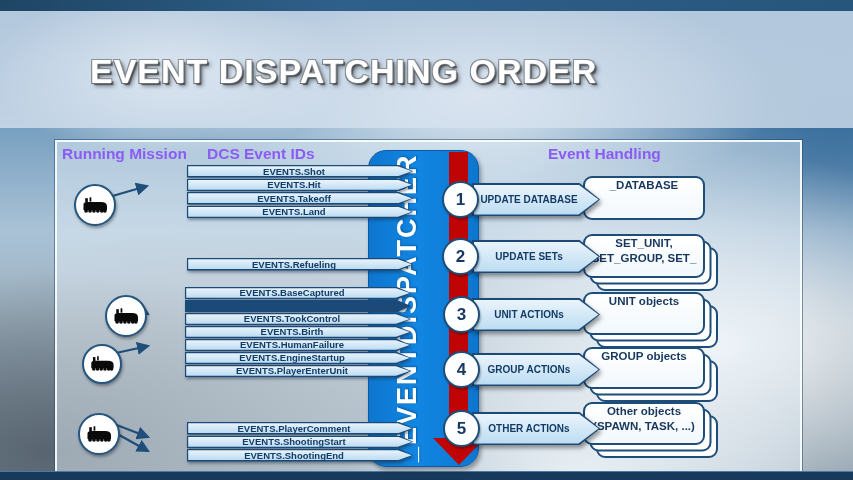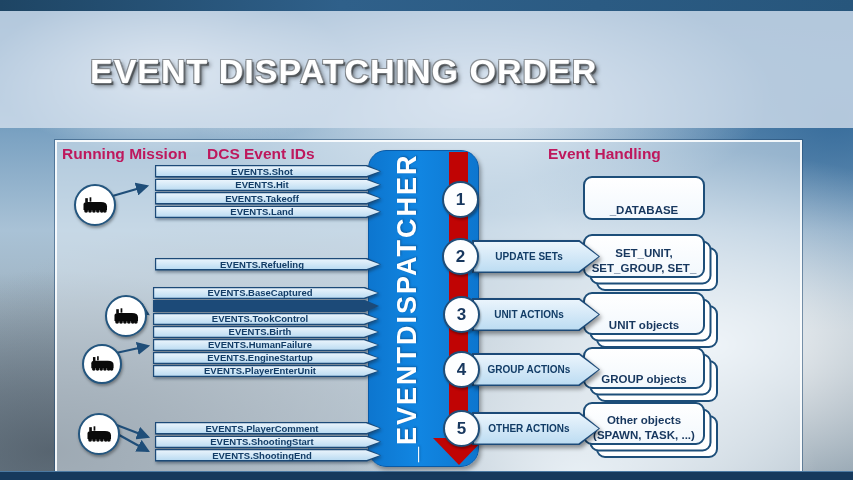--- a/index.html
+++ b/index.html
@@ -25,40 +25,40 @@
     background:rgba(214,226,238,.78);}
   .title{position:absolute;left:90px;top:52px;z-index:2;font-size:34px;font-weight:bold;color:#fff;
     letter-spacing:1px;white-space:nowrap;
     text-shadow:-1px -1px 0 #8a8f94,1px -1px 0 #8a8f94,-1px 1px 0 #6e7377,2px 2px 1px #4e5357,3px 3px 4px rgba(40,45,50,.6);}
 
   
   .panel{position:absolute;left:55px;top:140px;width:743px;height:330px;z-index:1;
     background:rgba(228,238,246,.5);border:2px solid rgba(252,254,255,.9);
     box-shadow:0 0 0 1px rgba(35,75,115,.55);}
 
-  .hdr{position:absolute;z-index:4;font-weight:bold;font-size:15.5px;color:#be185d;white-space:nowrap;}
+  .hdr{position:absolute;z-index:4;font-weight:bold;font-size:15.5px;color:#8b5cf6;white-space:nowrap;}
   .hdr-running{left:62px;top:145px;} .hdr-dcs{left:207px;top:145px;} .hdr-handling{left:548px;top:145px;}
 
   
   .dispatcher{position:absolute;left:368px;top:150px;width:109px;height:315px;z-index:2;
     background:linear-gradient(90deg,#0d76cf,#1186e2 45%,#0d76cf);
     border:1.5px solid #0a5aa6;border-radius:18px;box-shadow:2px 3px 4px rgba(0,0,0,.35);}
   .red-shaft{position:absolute;left:449px;top:152px;width:19px;height:286px;background:#c00404;z-index:3;}
   .red-head{position:absolute;left:433px;top:438px;width:0;height:0;z-index:3;
     border-left:26px solid transparent;border-right:26px solid transparent;border-top:27px solid #c00404;}
   .disp-label{position:absolute;left:368px;top:150px;width:80px;height:315px;z-index:3;
     display:flex;align-items:center;justify-content:center;
     writing-mode:vertical-rl;transform:rotate(180deg);
     color:#fff;font-weight:bold;font-size:27px;letter-spacing:2px;line-height:1.3;text-align:center;
     text-shadow:1px 1px 2px rgba(0,40,80,.4);}
 
   
   .evt-group{position:absolute;display:flex;flex-direction:column;gap:1px;z-index:4;}
   .g1{left:155px;top:165px;} .g2{left:155px;top:258px;} .g3{left:153px;top:287px;} .g4{left:155px;top:422px;}
-  .evt{position:relative;width:226px;height:12.5px;filter:drop-shadow(1.5px 2px 1.5px rgba(20,40,60,.45));}
+  .evt{position:relative;width:226px;height:12.5px;filter:drop-shadow(1.5px 2px 1.5px rgba(20,40,60,.45));margin-left:32px;}
   .g3 .evt{height:12px;}
   .evt-shape,.evt-in{clip-path:polygon(0 0,93.8% 0,100% 50%,93.8% 100%,0 100%);}
   .evt-shape{position:absolute;inset:0;background:#1c4a78;}
   .evt-in{position:absolute;inset:1.2px;background:linear-gradient(180deg,#eaf4fc,#bcdcf2);
     display:flex;align-items:center;justify-content:center;padding-right:12px;
     font-size:9.5px;font-weight:bold;color:#123c66;line-height:1;white-space:nowrap;}
 
   
   .unit-circle{position:absolute;border-radius:50%;background:#fff;border:2.5px solid #24567f;z-index:4;
     display:flex;align-items:center;justify-content:center;box-shadow:1px 2px 3px rgba(0,0,0,.35);}
@@ -87,21 +87,21 @@
     font-size:10px;font-weight:bold;color:#123c66;white-space:nowrap;}
 
   
   .card{position:absolute;left:583px;width:122px;z-index:4;}
   .c1{top:176px;height:44px;} .c2{top:234px;height:44px;} .c3{top:292px;height:43px;}
   .c4{top:347px;height:42px;} .c5{top:402px;height:43px;}
   .card .layer{position:absolute;inset:0;background:#fff;border:2px solid #1d4e79;border-radius:9px;}
   .card .l1{transform:translate(13px,13px);} .card .l2{transform:translate(6.5px,6.5px);}
   .card-front{position:relative;width:100%;height:100%;box-sizing:border-box;
     background:linear-gradient(180deg,#ffffff,#f2f8fd);border:2px solid #1d4e79;border-radius:9px;
-    display:flex;flex-direction:column;align-items:center;justify-content:flex-end;
+    display:flex;flex-direction:column;align-items:center;justify-content:flex-start;
     font-size:11.5px;font-weight:bold;color:#17375e;line-height:1.3;text-align:center;}
 </style>
 </head>
 <body>
 
 <div class="stage">
   <div class="bg"></div>
   <div class="top-bar"></div>
   <div class="title-band"></div>
   <div class="title">EVENT DISPATCHING ORDER</div>
@@ -256,20 +256,24 @@
         <div class="evt-in">EVENTS.ShootingEnd</div>
       </div>
   </div>
 
   <div class="num-circle n1">1</div>
   <div class="num-circle n2">2</div>
   <div class="num-circle n3">3</div>
   <div class="num-circle n4">4</div>
   <div class="num-circle n5">5</div>
 
+  <div class="action-arrow a1">
+      <div class="act-shape"></div>
+      <div class="act-in">UPDATE DATABASE</div>
+    </div>
   <div class="action-arrow a2">
       <div class="act-shape"></div>
       <div class="act-in">UPDATE SETs</div>
     </div>
   <div class="action-arrow a3">
       <div class="act-shape"></div>
       <div class="act-in">UNIT ACTIONs</div>
     </div>
   <div class="action-arrow a4">
       <div class="act-shape"></div>

